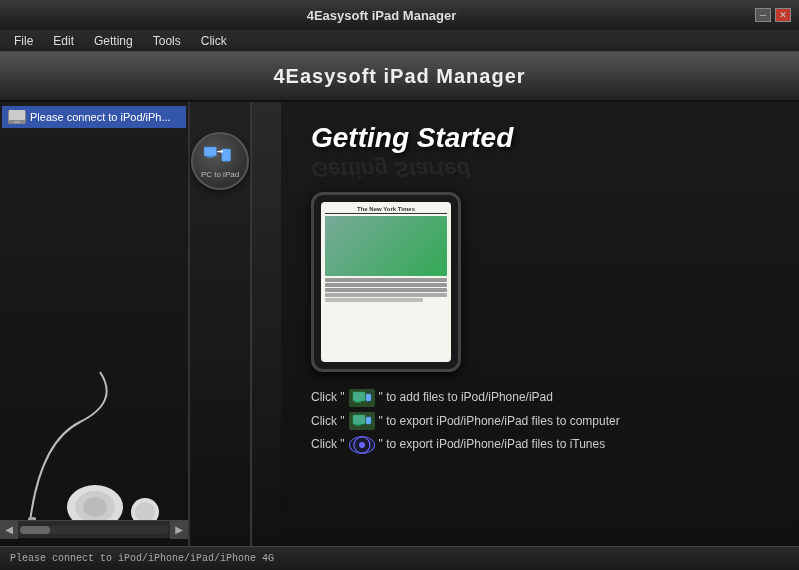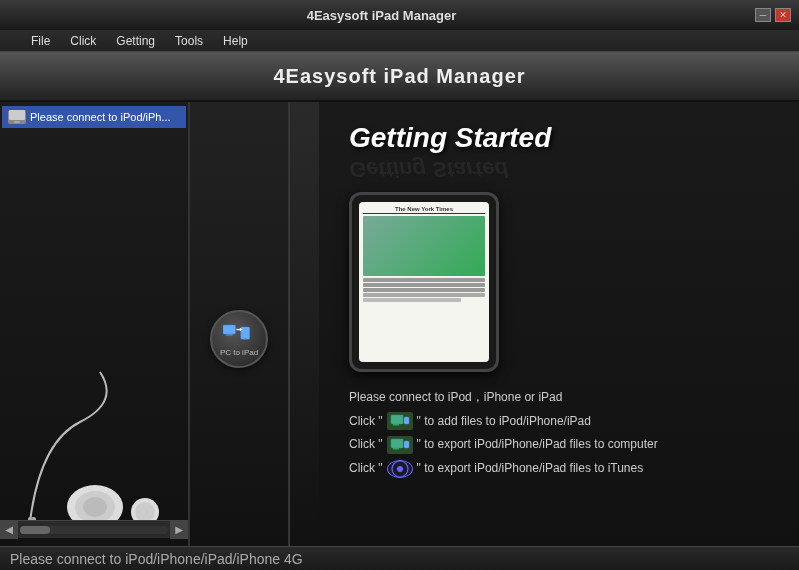--- a/index.html
+++ b/index.html
@@ -49,21 +49,21 @@
       background: #c0392b;
     }
 
     
     #menu-bar {
       width: 100%;
       height: 22px;
       background: linear-gradient(to bottom, #2c2c2c, #222);
       display: flex;
       align-items: center;
-      padding: 0 21px;
+      padding: 0 4px;
       border-bottom: 1px solid #444;
     }
     .menu-item {
       color: #ddd;
       font-size: 12px;
       padding: 2px 10px;
       cursor: pointer;
     }
 
     
@@ -153,26 +153,26 @@
     }
     .scroll-thumb {
       width: 30px;
       height: 8px;
       background: #666;
       border-radius: 4px;
     }
 
     
     #center-nav {
-      width: 99px;
+      width: 61px;
       background: linear-gradient(to bottom, #222, #111);
       display: flex;
       flex-direction: column;
       align-items: center;
-      justify-content: center;
+      justify-content: flex-start;
       padding-top: 30px;
       gap: 18px;
       border-right: 1px solid #333;
     }
 
     .nav-btn {
       width: 58px;
       height: 58px;
       border-radius: 50%;
       background: radial-gradient(circle at 40% 35%, #555, #222);
@@ -293,21 +293,22 @@
     
     #status-bar {
       width: 100%;
       height: 24px;
       background: linear-gradient(to bottom, #2a2a2a, #1a1a1a);
       border-top: 1px solid #444;
       display: flex;
       align-items: center;
       padding: 0 10px;
       color: #aaa;
-      font-size: 14px;
+      font-size: 10px;
+      font-family: Liberation Mono, monospace;
     }
 
     
     #connector-panel {
       width: 30px;
       background: linear-gradient(to right, #1a1a1a, #2a2a2a);
       position: relative;
       overflow: hidden;
     }
     .connector-curve {
@@ -327,24 +328,24 @@
   <span></span>
   <span class="title-text">4Easysoft iPad Manager</span>
   <div class="win-controls">
     <div class="win-btn">─</div>
     <div class="win-btn close-btn">✕</div>
   </div>
 </div>
 
 <div id="menu-bar">
   <span class="menu-item">File</span>
-  <span class="menu-item">Click</span>
+  <span class="menu-item">Edit</span>
   <span class="menu-item">Getting</span>
   <span class="menu-item">Tools</span>
-  <span class="menu-item">Help</span>
+  <span class="menu-item">Click</span>
 </div>
 
 <div id="app-header">
   <span class="app-title">4Easysoft iPad Manager</span>
 </div>
 
 <div id="main-layout">
 
   <div id="left-sidebar">
     <div class="device-item">
@@ -419,23 +420,20 @@
           <div class="newspaper-text"></div>
           <div class="newspaper-text"></div>
           <div style="width:100%;height:4px;background:#aaa;margin-bottom:1px;border-radius:1px;"></div>
           <div style="width:80%;height:4px;background:#bbb;margin-bottom:1px;border-radius:1px;"></div>
         </div>
       </div>
     </div>
 
     <div class="instructions">
       <div class="line">
-        <span class="click-label">Please connect to iPod，iPhone or iPad</span>
-      </div>
-      <div class="line">
         <span class="click-label">Click "</span>
         <span style="display:inline-flex;align-items:center;justify-content:center;width:26px;height:18px;background:#2a4a2a;border-radius:2px;">
           <svg width="20" height="14" viewBox="0 0 20 14">
             <rect x="1" y="1" width="12" height="9" rx="1" fill="#4a8" stroke="#2a6" stroke-width="0.5"></rect>
             <rect x="3" y="10" width="6" height="1.5" rx="0.5" fill="#2a6"></rect>
             <rect x="14" y="3" width="5" height="7" rx="1" fill="#6af" stroke="#48c" stroke-width="0.5"></rect>
           </svg>
         </span>
         <span class="click-label">" to add files to iPod/iPhone/iPad</span>
       </div>

